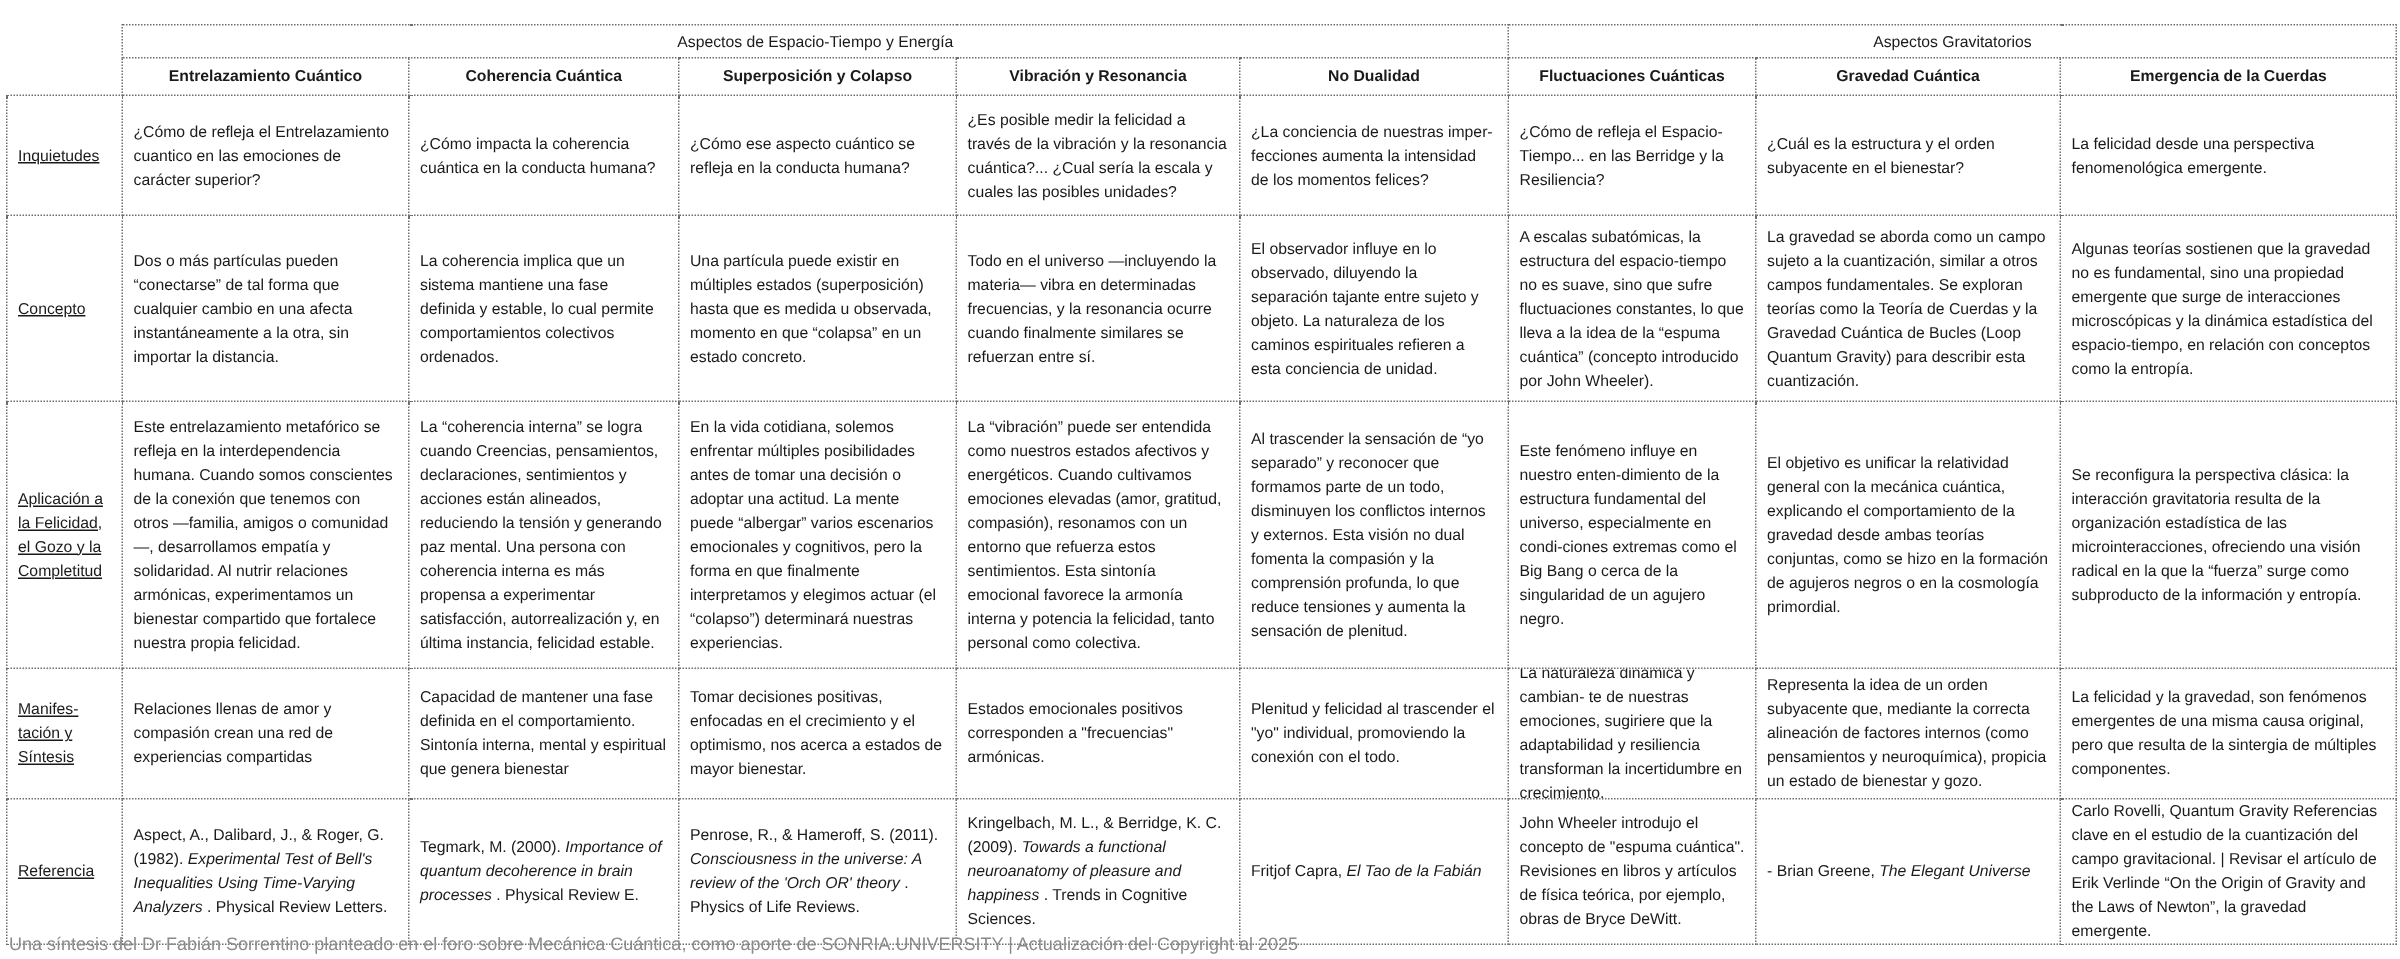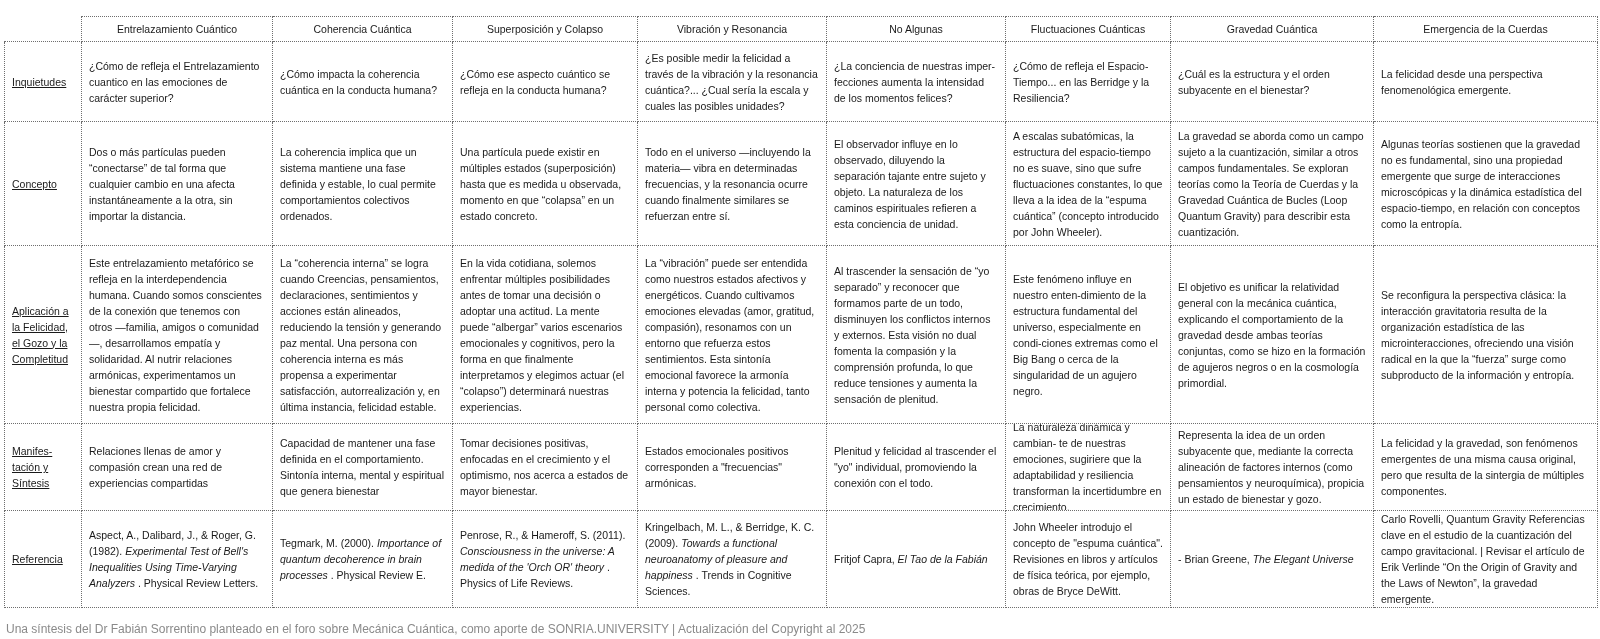--- a/index.html
+++ b/index.html
@@ -18,21 +18,21 @@
     padding: 0 7px;
     vertical-align: middle;
     font-size: 10.5px;
     line-height: 16px;
     font-weight: normal;
     text-align: left;
   }
   table.grid td.blank { border: none; border-right: 1px dotted #6e6e6e; border-bottom: 1px dotted #6e6e6e;}
   table.grid td.blank-top { border: none; border-right: 1px dotted #6e6e6e;}
   tr.group-row td { height: 21px; text-align: center; font-size: 10.5px; }
-  tr.head-row th { height: 24px; text-align: center; font-weight: normal; font-size: 10.5px; }
+  tr.head-row th { height: 24px; text-align: center; font-weight: bold; font-size: 10.5px; }
   tr.r-inq td { height: 79px; }
   tr.r-con td { height: 123px; }
   tr.r-apl td { height: 177px; }
   tr.r-man td { height: 86px; }
   tr.r-ref td { height: 85px; }
   td.rowhead { font-weight: bold; font-size: 10.5px; text-decoration: underline; }
   td.clip { overflow: hidden; }
   td.clip .inner { max-height: 86px; overflow: hidden; display: flex; flex-direction: column; justify-content: center; }
   em { font-style: italic; }
   .footer {
@@ -50,27 +50,32 @@
     <col style="width:191px">
     <col style="width:180px">
     <col style="width:185px">
     <col style="width:189px">
     <col style="width:179px">
     <col style="width:165px">
     <col style="width:203px">
     <col style="width:224px">
   </colgroup>
   <tbody>
+      <tr class="group-row">
+    <td class="blank-top"></td>
+    <td colspan="5">Aspectos de Espacio-Tiempo y Energía</td>
+    <td colspan="3">Aspectos Gravitatorios</td>
+  </tr>
   <tr class="head-row">
     <td class="blank" style="border-bottom:1px dotted #6e6e6e;"></td>
     <th>Entrelazamiento Cuántico</th>
     <th>Coherencia Cuántica</th>
     <th>Superposición y Colapso</th>
     <th>Vibración y Resonancia</th>
-    <th>No Algunas</th>
+    <th>No Dualidad</th>
     <th>Fluctuaciones Cuánticas</th>
     <th>Gravedad Cuántica</th>
     <th>Emergencia de la Cuerdas</th>
   </tr>
 
   <tr class="r-inq">
     <td class="rowhead">Inquietudes</td>
     <td>¿Cómo de refleja el Entrelazamiento cuantico en las emociones de carácter superior?</td>
     <td>¿Cómo impacta la coherencia cuántica en la conducta humana?</td>
     <td>¿Cómo ese aspecto cuántico se refleja en la conducta humana?</td>
@@ -116,21 +121,21 @@
           <div class="inner">La naturaleza dinámica y cambian- te de nuestras emociones, sugiriere que la adaptabilidad y resiliencia transforman la incertidumbre en crecimiento.</div>
         </td>
     <td>Representa la idea de un orden subyacente que, mediante la correcta alineación de factores internos (como pensamientos y neuroquímica), propicia un estado de bienestar y gozo.</td>
     <td>La felicidad y la gravedad, son fenómenos emergentes de una misma causa original, pero que resulta de la sintergia de múltiples componentes.</td>
   </tr>
 
   <tr class="r-ref">
     <td class="rowhead">Referencia</td>
     <td><span>Aspect, A., Dalibard, J., &amp; Roger, G. (1982). </span><em>Experimental Test of Bell's Inequalities Using Time-Varying Analyzers</em><span> . Physical Review Letters.</span></td>
     <td><span>Tegmark, M. (2000). </span><em>Importance of quantum decoherence in brain processes</em><span> . Physical Review E.</span></td>
-    <td><span>Penrose, R., &amp; Hameroff, S. (2011). </span><em>Consciousness in the universe: A medida of the 'Orch OR' theory</em><span> . Physics of Life Reviews.</span></td>
+    <td><span>Penrose, R., &amp; Hameroff, S. (2011). </span><em>Consciousness in the universe: A review of the 'Orch OR' theory</em><span> . Physics of Life Reviews.</span></td>
     <td><span>Kringelbach, M. L., &amp; Berridge, K. C. (2009). </span><em>Towards a functional neuroanatomy of pleasure and happiness</em><span> . Trends in Cognitive Sciences.</span></td>
     <td><span>Fritjof Capra, </span><em>El Tao de la Fabián</em><span></span></td>
     <td><span>John Wheeler introdujo el concepto de "espuma cuántica". Revisiones en libros y artículos de física teórica, por ejemplo, obras de Bryce DeWitt.</span><em></em><span></span></td>
     <td><span>- Brian Greene, </span><em>The Elegant Universe</em><span></span></td>
     <td><span>Carlo Rovelli, Quantum Gravity Referencias clave en el estudio de la cuantización del campo gravitacional.  | Revisar el artículo de Erik Verlinde “On the Origin of Gravity and the Laws of Newton”, la gravedad emergente.</span><em></em><span></span></td>
   </tr>
 </tbody>
   </table>
 
 <div class="footer">Una síntesis del Dr Fabián  Sorrentino planteado en el foro sobre Mecánica Cuántica, como aporte de SONRIA.UNIVERSITY | Actualización del Copyright al 2025</div>

